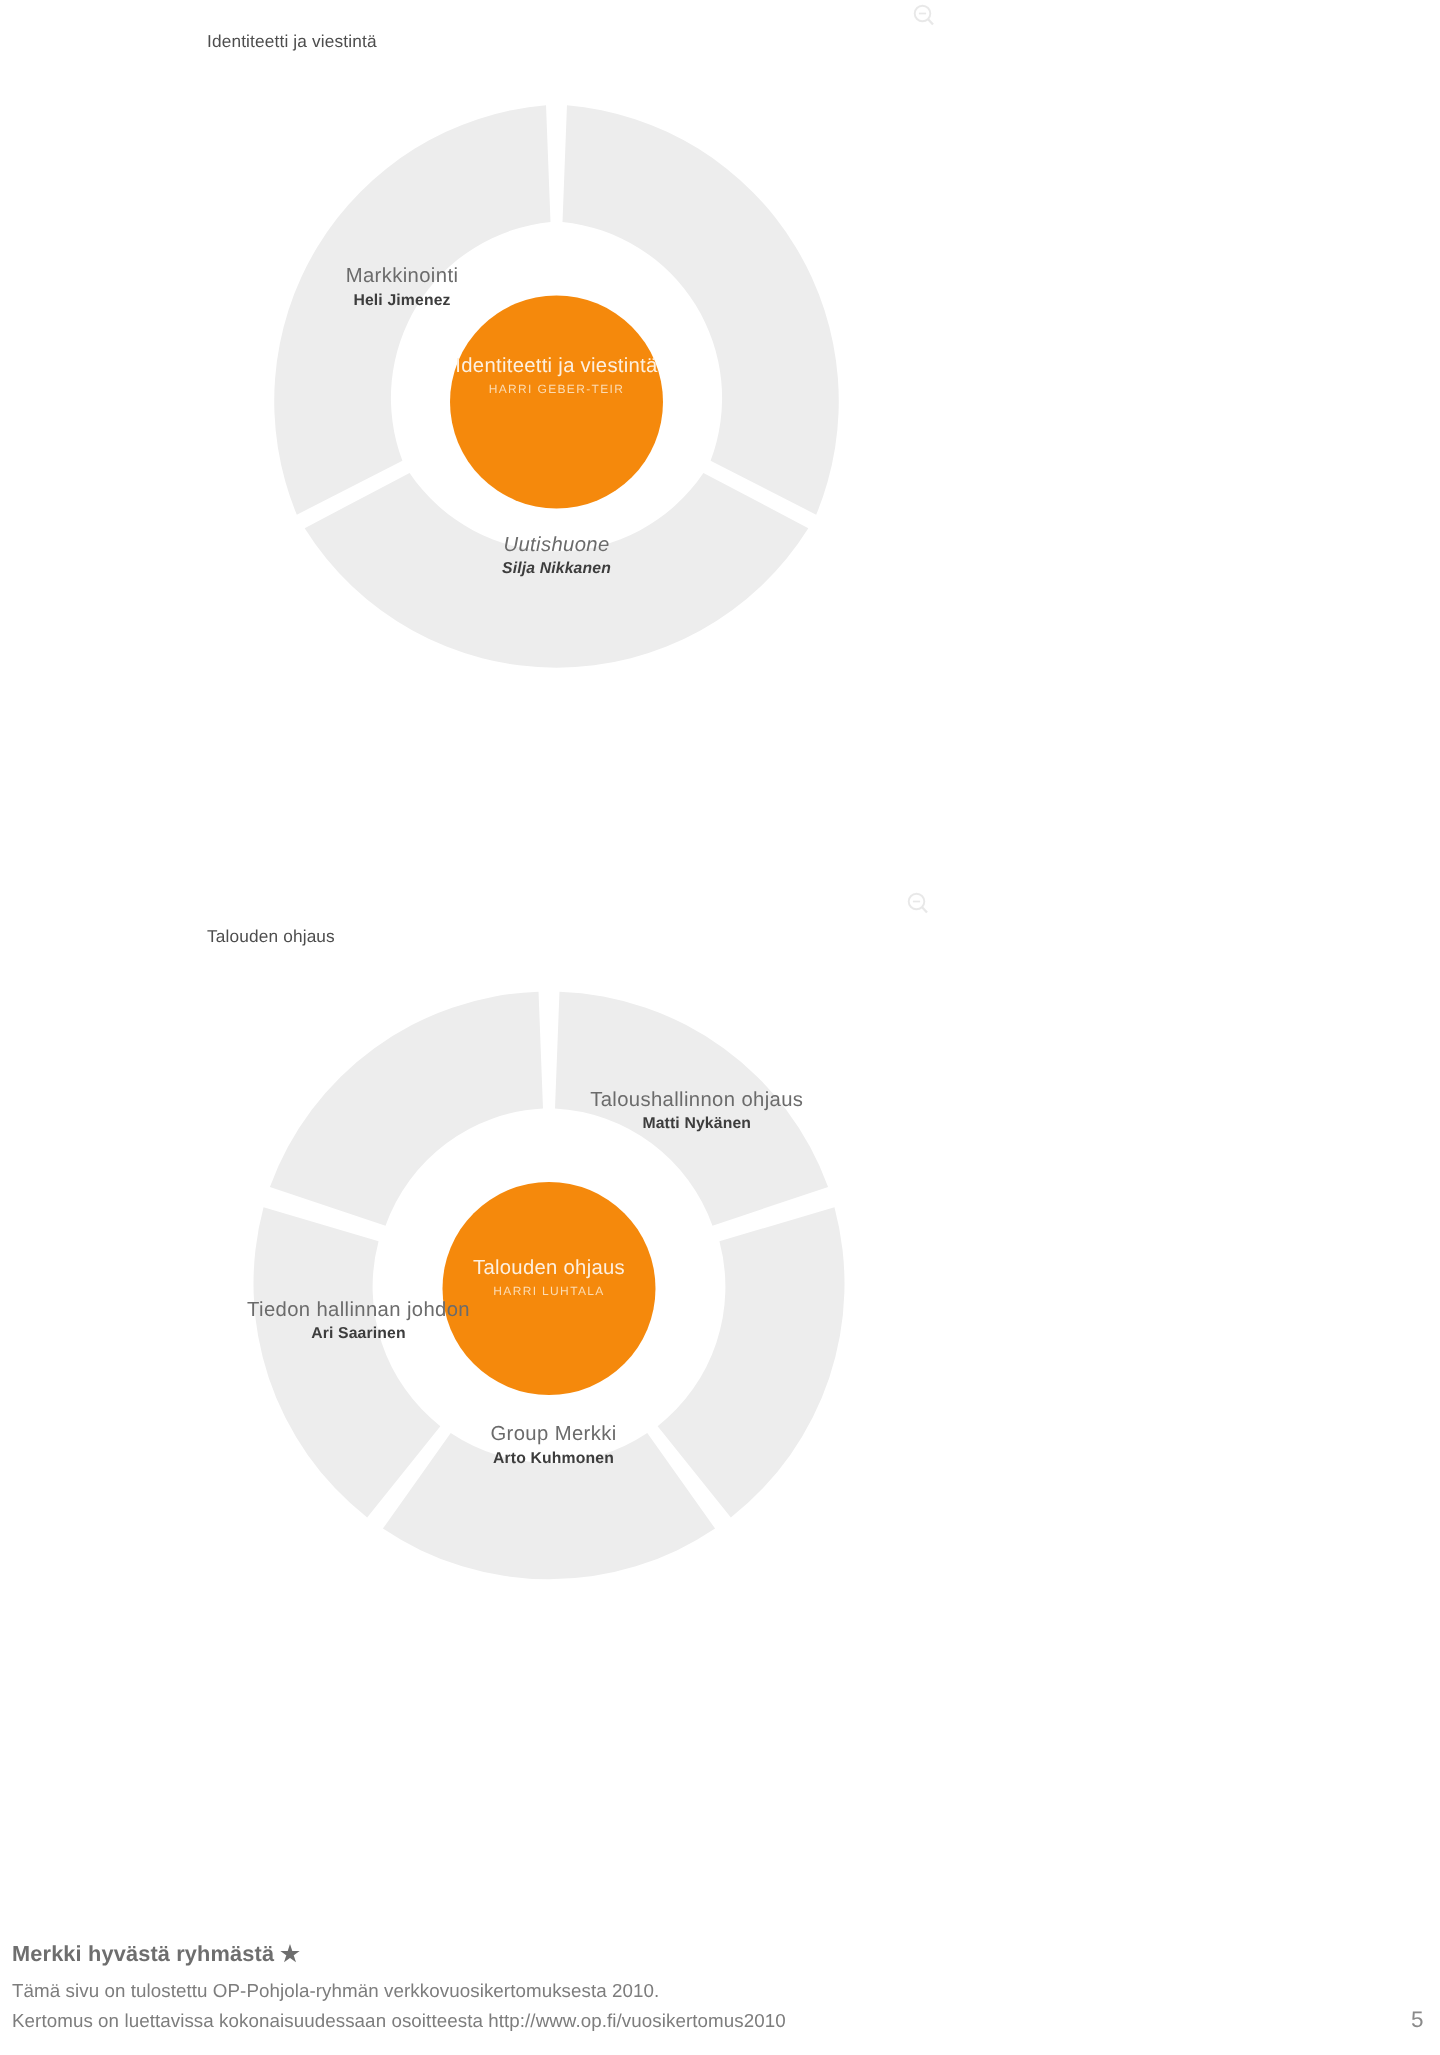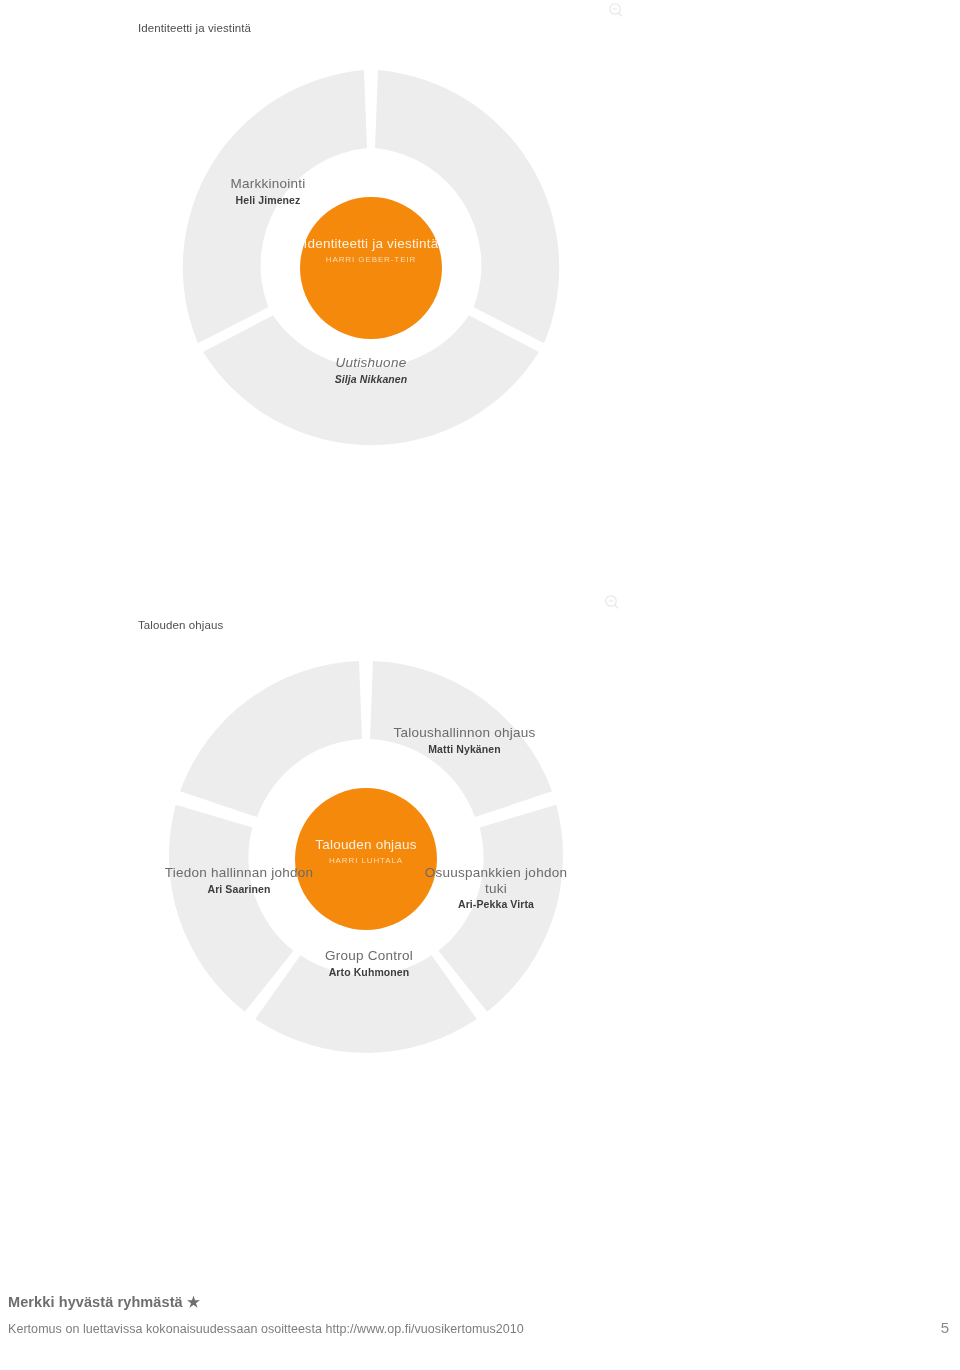--- a/index.html
+++ b/index.html
@@ -209,43 +209,40 @@
 
       <circle cx="200" cy="200" r="79" fill="#ffffff"></circle>
       <circle cx="200" cy="200" r="71" fill="#F5890C"></circle>
     </svg>
 
     <div class="seg-label" style="left:211px; top:66px; width:175px;">
       <span class="unit">Taloushallinnon ohjaus</span>
       <span class="person">Matti Nykänen</span>
     </div>
 
-    <div class="seg-label" style="left:255px; top:206px; width:150px;">
-      <span class="unit">Osuuspankkien johdon tuki</span>
-      <span class="person">Ari-Pekka Virta</span>
-    </div>
 
     <div class="seg-label" style="left:118px; top:289px; width:170px;">
-      <span class="unit">Group Control</span>
+      <span class="unit">Group Merkki</span>
       <span class="person">Arto Kuhmonen</span>
     </div>
 
     <div class="seg-label" style="left:-2px; top:206px; width:150px;">
       <span class="unit">Tiedon hallinnan johdon</span>
       <span class="person">Ari Saarinen</span>
     </div>
 
 
     <div class="hub-label" style="left:125px; top:178px;">
       <span class="hub-unit">Talouden ohjaus</span>
       <span class="hub-person">HARRI LUHTALA</span>
     </div>
   </div>
 
   <div class="footer">
     <div class="footer-heading">Merkki hyvästä ryhmästä ★</div>
+    <div class="footer-line">Tämä sivu on tulostettu OP-Pohjola-ryhmän verkkovuosikertomuksesta 2010.</div>
     <div class="footer-last">
       <div class="footer-line" style="margin:0;">Kertomus on luettavissa kokonaisuudessaan osoitteesta http://www.op.fi/vuosikertomus2010</div>
       <div class="page-number">5</div>
     </div>
   </div>
 
 </div>
 
 </body></html>

